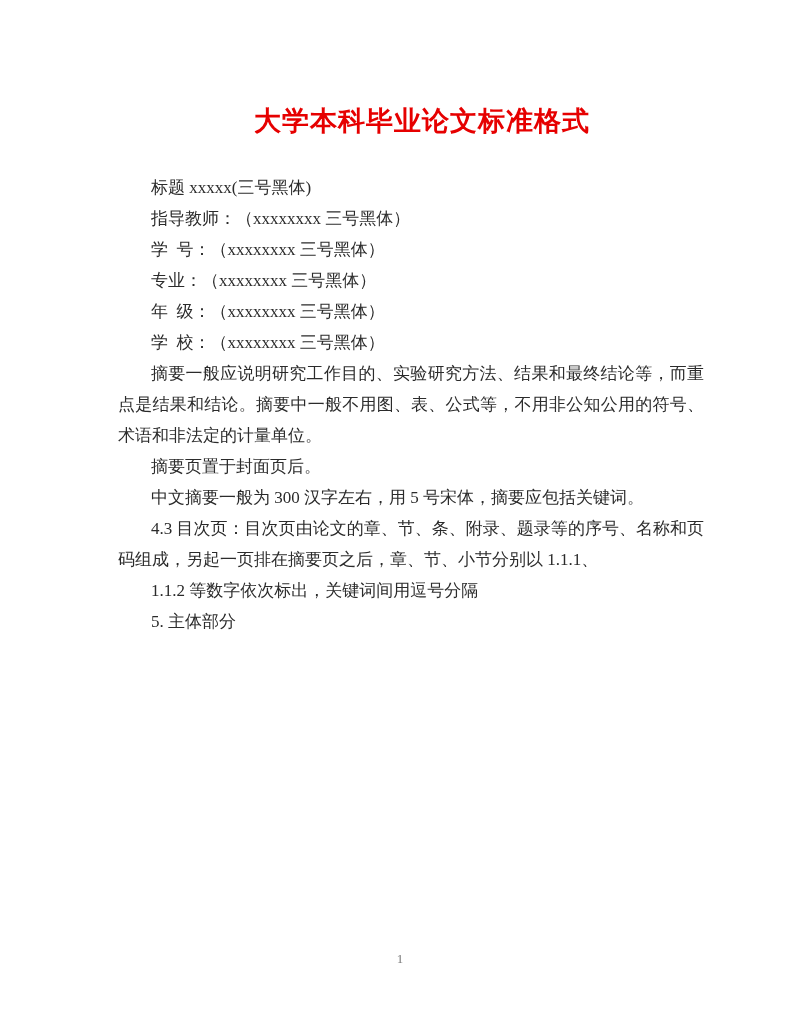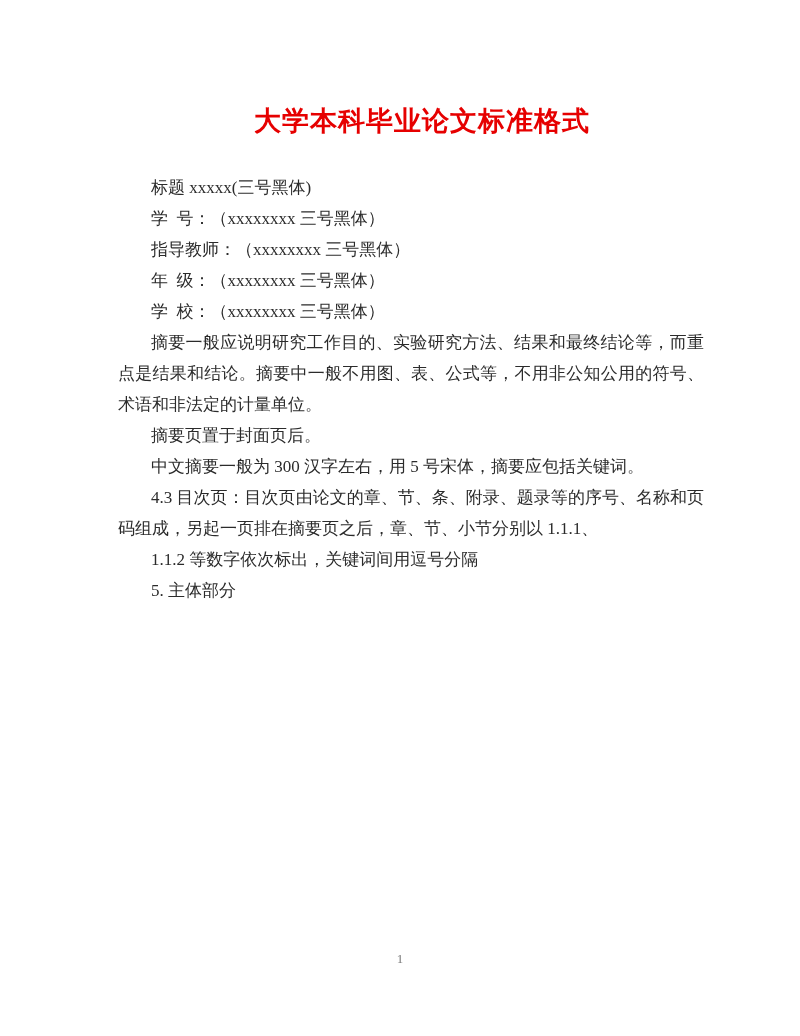--- a/index.html
+++ b/index.html
@@ -56,22 +56,23 @@
 </head>
 <body>
 
 <div class="page">
 
   <h1 class="doc-title" style="color: rgb(230, 0, 0);">大学本科毕业论文标准格式</h1>
 
   <div class="doc-body">
 
     <p class="field">标题 xxxxx(三号黑体)</p>
+    <p class="field">指导教师：（xxxxxxxx 三号黑体）</p>
     <p class="field">学  号：（xxxxxxxx 三号黑体）</p>
-    <p class="field">指导教师：（xxxxxxxx 三号黑体）</p>
+    <p class="field">专业：（xxxxxxxx 三号黑体）</p>
     <p class="field">年  级：（xxxxxxxx 三号黑体）</p>
     <p class="field">学  校：（xxxxxxxx 三号黑体）</p>
 
     <p class="para">摘要一般应说明研究工作目的、实验研究方法、结果和最终结论等，而重点是结果和结论。摘要中一般不用图、表、公式等，不用非公知公用的符号、术语和非法定的计量单位。</p>
     <p class="para">摘要页置于封面页后。</p>
     <p class="para">中文摘要一般为 300 汉字左右，用 5 号宋体，摘要应包括关键词。</p>
     <p class="para">4.3 目次页：目次页由论文的章、节、条、附录、题录等的序号、名称和页码组成，另起一页排在摘要页之后，章、节、小节分别以 1.1.1、</p>
     <p class="para">1.1.2 等数字依次标出，关键词间用逗号分隔</p>
     <p class="para">5. 主体部分</p>
 

